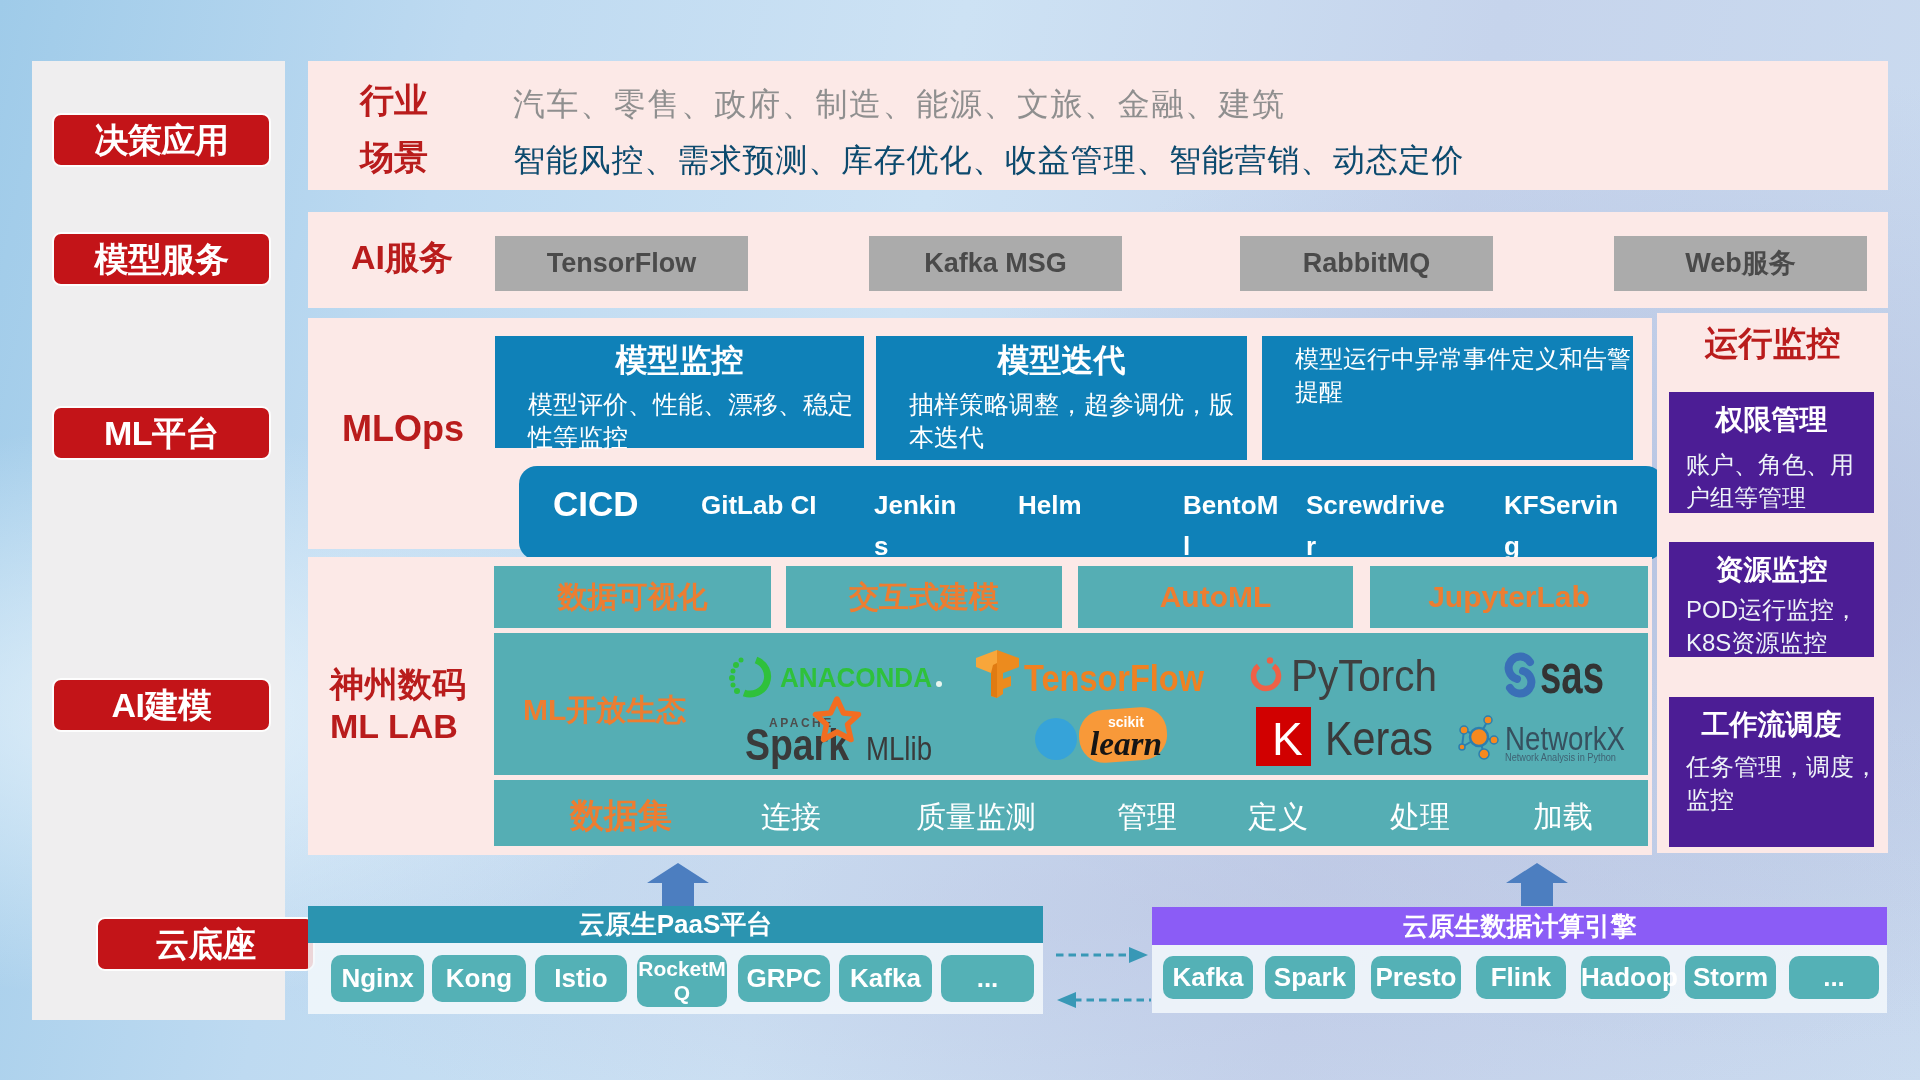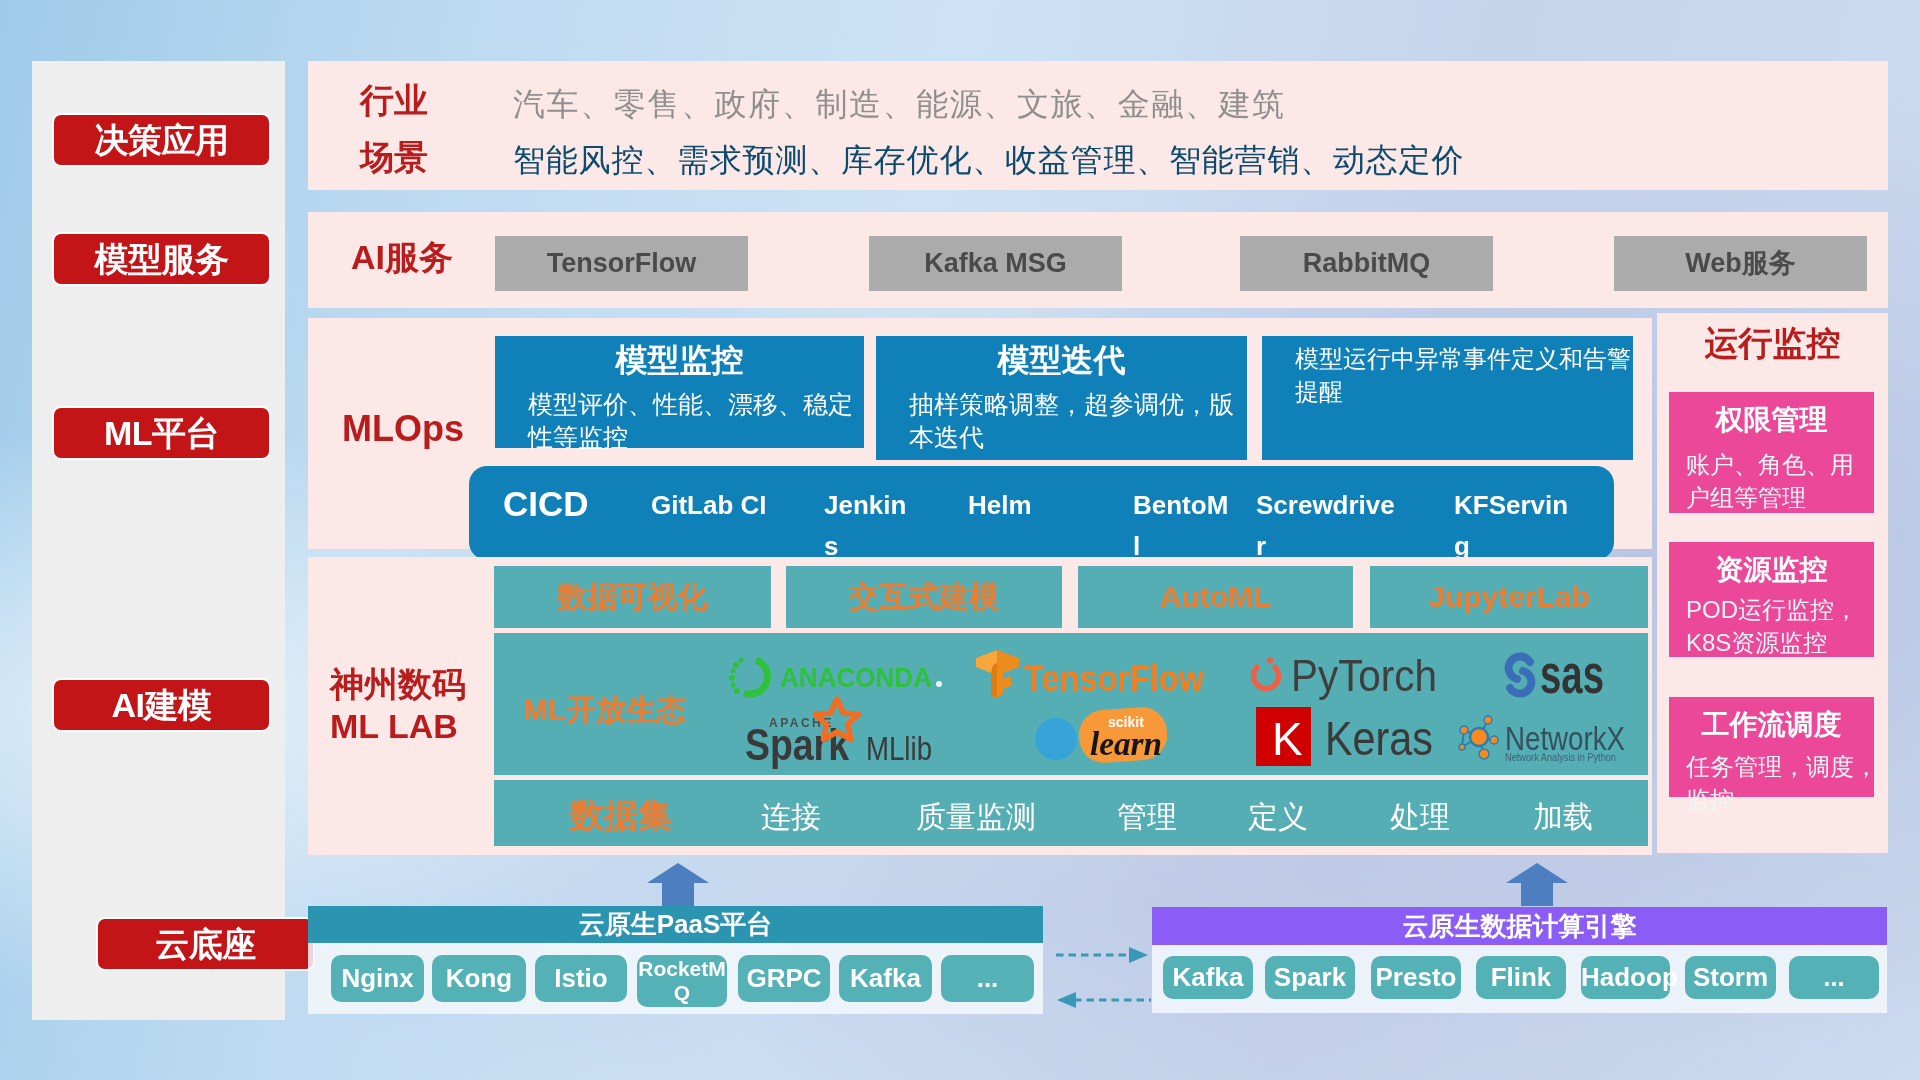--- a/index.html
+++ b/index.html
@@ -16,21 +16,21 @@
 .red{background:#c31418;border:2px solid #fdfdfd;border-radius:9px;color:#fff;
  font-weight:bold;font-size:34px;letter-spacing:-0.5px;line-height:50px;text-align:center;width:215px;left:52px;}
 .pink{background:#fce9e7;left:308px;width:1580px;}
 .blue{background:#0f81b8;color:#fff;}
 .teal{background:#55aeb4;}
 .orange{color:#ed7d31;font-weight:bold;}
 .gbox{background:#ababab;color:#4a4a4a;font-weight:bold;font-size:27px;text-align:center;height:55px;line-height:55px;width:253px;top:236px;}
 .label{font-weight:bold;color:#b91c1c;}
 .chip{background:#54b1b6;border-radius:10px;color:#fff;font-weight:bold;font-size:26px;text-align:center;height:47px;line-height:47px;top:955px;}
 .chip2{background:#54b1b6;border-radius:10px;color:#fff;font-weight:bold;font-size:26px;text-align:center;height:43px;line-height:43px;top:956px;}
-.rbox{background:#ec4899;left:1669px;width:205px;color:#fff;}
+.rbox{background:#4c1d95;left:1669px;width:205px;color:#fff;}
 .rbox .t{font-weight:bold;font-size:28px;text-align:center;padding-top:9px;}
 .rbox .b{font-size:24px;padding:0 0 0 17px;line-height:33px;color:#eef4f8;position:absolute;left:0;white-space:nowrap;}
 .cicdtxt{font-weight:bold;font-size:26px;line-height:41px;position:absolute;color:#fff;}
 </style>
 </head>
 <body>
 <div class="abs panelL"></div>
 <div class="abs red" style="top:113px;">决策应用</div>
 <div class="abs red" style="top:232px;">模型服务</div>
 <div class="abs red" style="top:406px;">ML平台</div>
@@ -56,21 +56,21 @@
  <div style="font-weight:bold;font-size:32px;text-align:center;padding-top:3px;">模型监控</div>
  <div style="font-size:25px;padding:5px 0 0 33px;line-height:33px;">模型评价、性能、漂移、稳定<br>性等监控</div>
 </div>
 <div class="abs blue" style="left:876px;top:336px;width:371px;height:124px;">
  <div style="font-weight:bold;font-size:32px;text-align:center;padding-top:3px;">模型迭代</div>
  <div style="font-size:25px;padding:5px 0 0 33px;line-height:33px;">抽样策略调整，超参调优，版<br>本迭代</div>
 </div>
 <div class="abs blue" style="left:1262px;top:336px;width:371px;height:124px;">
  <div style="font-size:24px;padding:6px 0 0 33px;line-height:33px;">模型运行中异常事件定义和告警<br>提醒</div>
 </div>
-<div class="abs blue" style="left:469px;top:466px;width:1145px;height:94px;border-radius:18px;">
+<div class="abs blue" style="left:519px;top:466px;width:1145px;height:94px;border-radius:18px;">
  <div class="cicdtxt" style="left:34px;top:16px;font-size:35px;line-height:44px;">CICD</div>
  <div class="cicdtxt" style="left:182px;top:19px;">GitLab CI</div>
  <div class="cicdtxt" style="left:355px;top:19px;">Jenkin<br>s</div>
  <div class="cicdtxt" style="left:499px;top:19px;">Helm</div>
  <div class="cicdtxt" style="left:664px;top:19px;">BentoM<br>l</div>
  <div class="cicdtxt" style="left:787px;top:19px;">Screwdrive<br>r</div>
  <div class="cicdtxt" style="left:985px;top:19px;">KFServin<br>g</div>
 </div>
 
 <div class="abs pink" style="top:557px;height:298px;width:1344px;"></div>
@@ -159,21 +159,21 @@
 <div class="abs" style="left:1657px;top:313px;width:231px;height:540px;background:#fce9e7;"></div>
 <div class="abs label" style="left:1657px;top:321px;width:231px;text-align:center;font-size:34px;">运行监控</div>
 <div class="abs rbox" style="top:392px;height:121px;">
  <div class="t">权限管理</div>
  <div class="b" style="top:56px;">账户、角色、用<br>户组等管理</div>
 </div>
 <div class="abs rbox" style="top:542px;height:115px;">
  <div class="t">资源监控</div>
  <div class="b" style="top:51px;">POD运行监控，<br>K8S资源监控</div>
 </div>
-<div class="abs rbox" style="top:697px;height:100px;">
+<div class="abs rbox" style="top:697px;height:150px;">
  <div class="t">工作流调度</div>
  <div class="b" style="top:53px;">任务管理，调度，<br>监控</div>
 </div>
 
 <div class="abs" style="left:308px;top:906px;width:735px;height:108px;background:rgba(243,248,252,0.85);"></div>
 <div class="abs" style="left:308px;top:906px;width:735px;height:37px;background:#2b94b0;color:#fff;font-weight:bold;font-size:26px;text-align:center;line-height:37px;">云原生PaaS平台</div>
 <div class="abs chip" style="left:331px;width:93px;">Nginx</div>
 <div class="abs chip" style="left:432px;width:94px;">Kong</div>
 <div class="abs chip" style="left:535px;width:92px;">Istio</div>
 <div class="abs chip" style="left:637px;width:90px;height:52px;font-size:21px;line-height:24px;display:flex;align-items:center;justify-content:center;">

